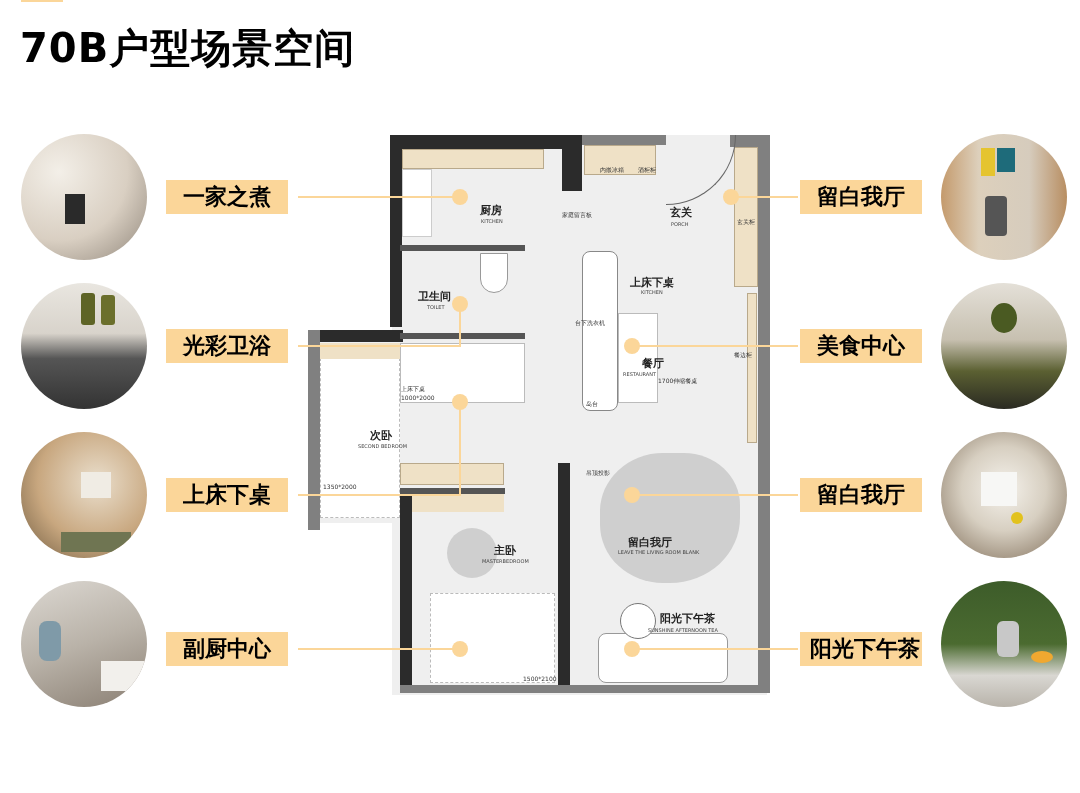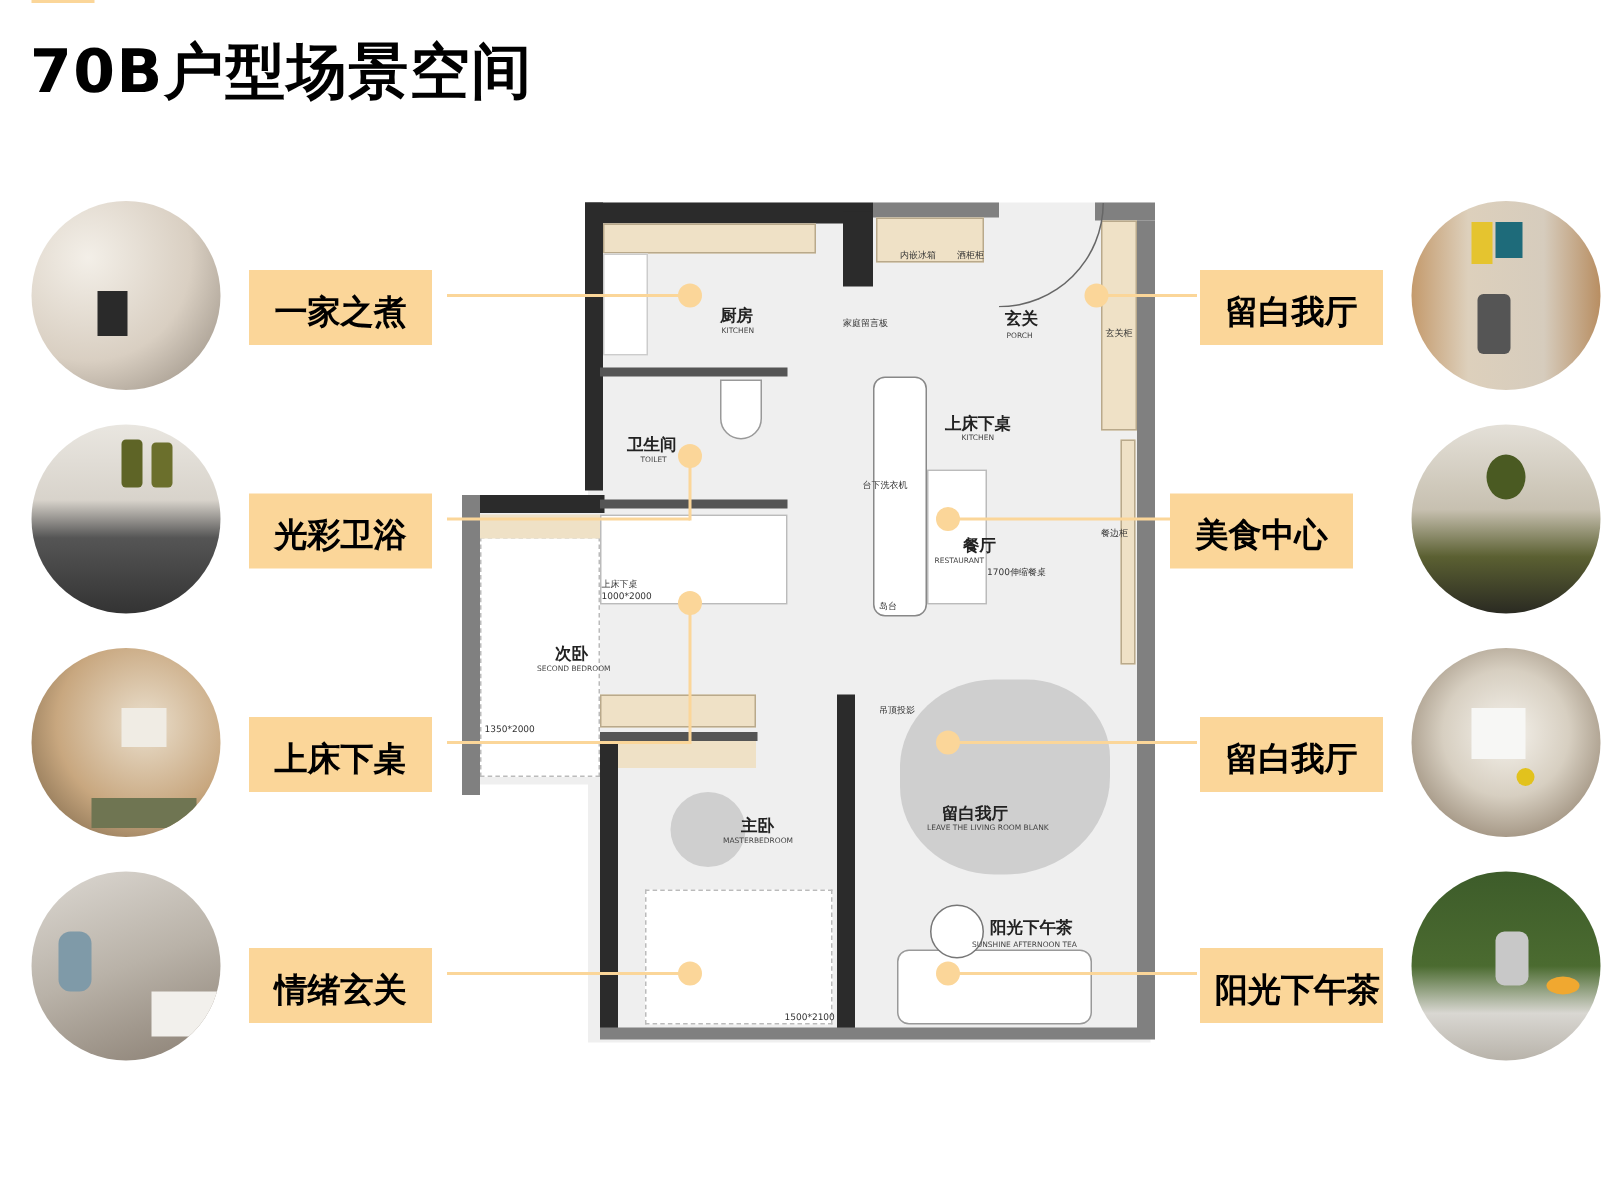--- a/index.html
+++ b/index.html
@@ -1,20 +1,20 @@
 <!DOCTYPE html>
 <html><head>
 <meta charset="utf-8">
 <style>
 *{box-sizing:border-box;margin:0;padding:0}
 body{width:1080px;height:793px;background:#fff;position:relative;overflow:hidden;font-family:"DejaVu Sans","Liberation Sans",sans-serif;color:#000}
 .topbar{position:absolute;left:21px;top:0;width:42px;height:2px;background:#fbd699}
 .title{position:absolute;left:20px;top:24px;font-size:40px;font-weight:bold;letter-spacing:1px;line-height:48px}
 .photo{position:absolute;width:126px;height:126px;border-radius:50%;overflow:hidden}
-.label{position:absolute;height:50px;background:#fbd699;font-size:22px;font-weight:bold;line-height:34px;text-align:center;padding:12px 10px;white-space:nowrap}
+.label{position:absolute;height:34px;background:#fbd699;font-size:22px;font-weight:bold;line-height:34px;text-align:center;padding:0 10px;white-space:nowrap}
 .hline{position:absolute;height:2px;background:#fbd699}
 .vline{position:absolute;width:2px;background:#fbd699}
 .dot{position:absolute;width:16px;height:16px;border-radius:50%;background:#fbd699}
 .plan{position:absolute;left:300px;top:133px;width:480px;height:570px}
 .rl{position:absolute;font-size:11px;font-weight:bold;color:#222;white-space:nowrap;text-align:center}
 .rs{position:absolute;font-size:5px;color:#444;white-space:nowrap}
 .tiny{position:absolute;font-size:6px;color:#333;white-space:nowrap}
 </style>
 </head>
 <body>
@@ -34,41 +34,41 @@
     <div style="position:absolute;left:40px;top:100px;width:70px;height:20px;background:#6f7552"></div>
   </div>
 <div class="photo" style="left:21px;top:581px;background:linear-gradient(160deg,#dcd8d2 0%,#b9b2a8 50%,#8a7f73 100%)">
     <div style="position:absolute;left:18px;top:40px;width:22px;height:40px;background:#7f9aa8;border-radius:8px"></div>
     <div style="position:absolute;left:80px;top:80px;width:46px;height:30px;background:#f2f0ec"></div>
   </div>
 
 <div class="label" style="left:166px;top:180px;width:122px">一家之煮</div>
 <div class="label" style="left:166px;top:329px;width:122px">光彩卫浴</div>
 <div class="label" style="left:166px;top:478px;width:122px">上床下桌</div>
-<div class="label" style="left:166px;top:632px;width:122px">情绪玄关</div>
+<div class="label" style="left:166px;top:632px;width:122px">副厨中心</div>
 
 <div class="photo" style="left:941px;top:134px;background:linear-gradient(90deg,#c49a6c 0%,#ddd0bc 30%,#d6ccbd 70%,#b88e62 100%)">
     <div style="position:absolute;left:40px;top:14px;width:14px;height:28px;background:#e5c42f"></div>
     <div style="position:absolute;left:56px;top:14px;width:18px;height:24px;background:#1e6b7a"></div>
     <div style="position:absolute;left:44px;top:62px;width:22px;height:40px;background:#555;border-radius:4px"></div>
   </div>
 <div class="photo" style="left:941px;top:283px;background:linear-gradient(180deg,#e4e0d8 0%,#c7c0b0 45%,#5b6032 70%,#2a2a22 100%)">
     <div style="position:absolute;left:50px;top:20px;width:26px;height:30px;background:#4a5a22;border-radius:50%"></div>
   </div>
 <div class="photo" style="left:941px;top:432px;background:radial-gradient(circle at 50% 45%,#f5f2ec,#d7cfc1 45%,#7c6a55)">
     <div style="position:absolute;left:40px;top:40px;width:36px;height:34px;background:#f7f7f5"></div>
     <div style="position:absolute;left:70px;top:80px;width:12px;height:12px;background:#e2c21d;border-radius:50%"></div>
   </div>
 <div class="photo" style="left:941px;top:581px;background:linear-gradient(180deg,#3d5c2a 0%,#4b6b30 50%,#d9d7d2 75%,#b8b3aa 100%)">
     <div style="position:absolute;left:56px;top:40px;width:22px;height:36px;background:#c8c8c8;border-radius:6px"></div>
     <div style="position:absolute;left:90px;top:70px;width:22px;height:12px;background:#f0a830;border-radius:50%"></div>
   </div>
 
 <div class="label" style="left:800px;top:180px;width:122px">留白我厅</div>
-<div class="label" style="left:780px;top:329px;width:122px">美食中心</div>
+<div class="label" style="left:800px;top:329px;width:122px">美食中心</div>
 <div class="label" style="left:800px;top:478px;width:122px">留白我厅</div>
 <div class="label" style="left:800px;top:632px;width:122px">阳光下午茶</div>
 
 <div class="plan">
 
   <div style="position:absolute;left:92px;top:2px;width:375px;height:560px;background:#efefef"></div>
   <div style="position:absolute;left:10px;top:200px;width:210px;height:190px;background:#efefef"></div>
 
   <div style="position:absolute;left:90px;top:2px;width:192px;height:14px;background:#2b2b2b"></div>
   <div style="position:absolute;left:282px;top:2px;width:84px;height:10px;background:#808080"></div>

